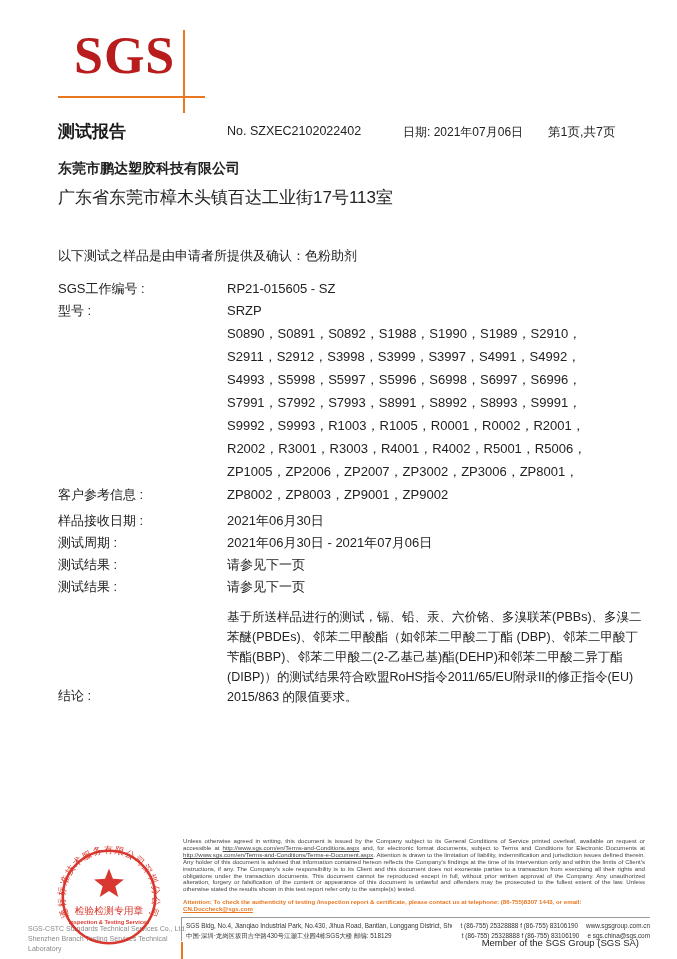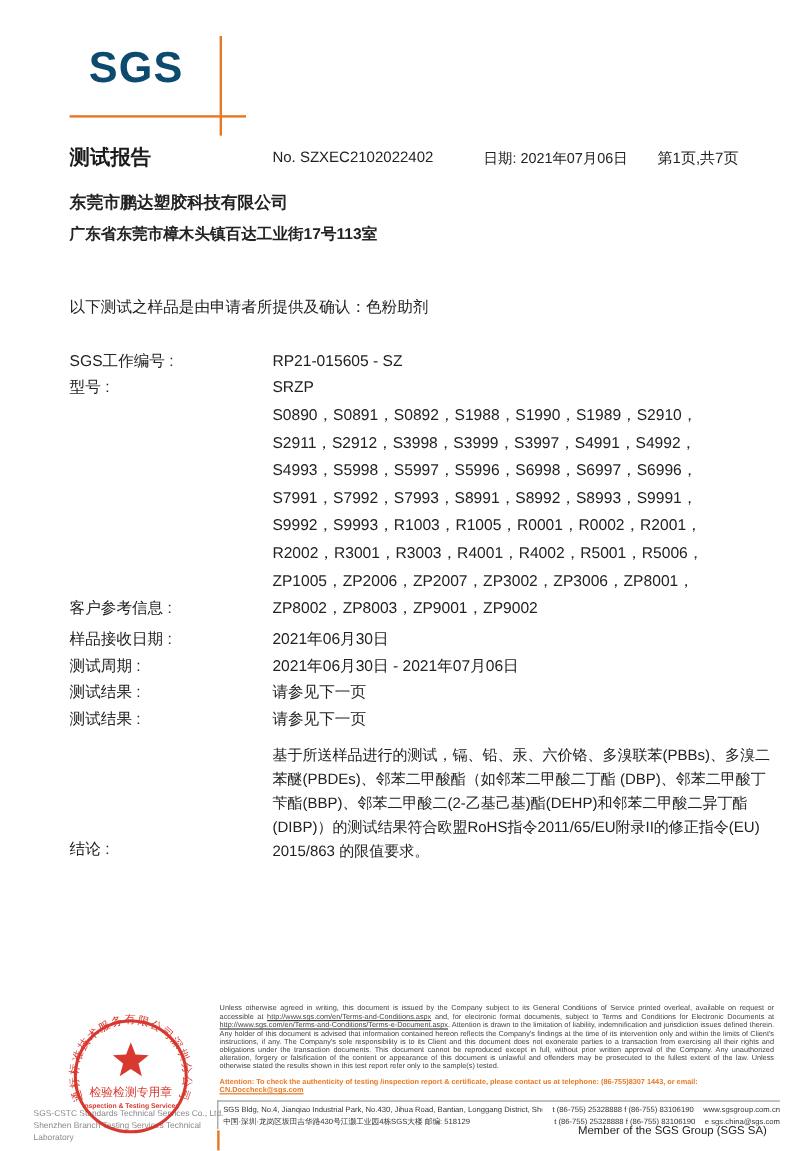--- a/index.html
+++ b/index.html
@@ -3,37 +3,37 @@
 <meta charset="utf-8">
 <title>SGS Test Report</title>
 <style>
   html,body{margin:0;padding:0;background:#ffffff;}
   .page{
     position:relative;width:677px;height:959px;background:#fff;overflow:hidden;
     font-family:"Liberation Sans","DejaVu Sans",sans-serif;color:#222;
   }
   
   .logo{
-    position:absolute;left:74px;top:26px;font-size:36px;line-height:60px;
-    font-weight:700;color:#0c4a6e;letter-spacing:1px;
+    position:absolute;left:74px;top:26px;font-size:52px;line-height:60px;
+    font-weight:700;color:#b91c1c;letter-spacing:1px;font-family:Liberation Serif, serif;
   }
   .crop-v{position:absolute;left:183px;top:30px;width:2px;height:83px;background:#e87722;}
   .crop-h{position:absolute;left:58px;top:96px;width:147px;height:2px;background:#e87722;}
   .title-row{position:absolute;left:58px;top:120px;width:590px;height:24px;}
   .title-row .ttl{position:absolute;left:0;top:0;font-size:17px;font-weight:700;color:#1a1a1a;}
   .title-row .rno{position:absolute;left:169px;top:4px;font-size:12.5px;}
   .title-row .dt{position:absolute;left:345px;top:4px;font-size:12px;}
   .title-row .pg{position:absolute;left:490px;top:4px;font-size:12.5px;}
   
   .client{position:absolute;left:58px;top:160px;width:560px;}
   .client .nm{font-size:14px;font-weight:700;margin-bottom:8px;}
-  .client .ad{font-size:13px;font-weight:700;}
+  .client .ad{font-size:17px;font-weight:400;}
   
   .bodyblk{position:absolute;left:58px;top:246px;width:592px;font-size:13px;}
-  .intro{margin:0 0 24px 0;line-height:20px;}
+  .intro{margin:0 0 12px 0;line-height:20px;}
   .row{display:flex;align-items:flex-end;line-height:22px;}
   .row .lbl{flex:0 0 169px;}
   .row .val{flex:1;}
   .ref .val div{line-height:23px;}
   .gap{margin-top:4px;}
   .conclusion{margin-top:9px;}
   .conclusion .val{line-height:20px;font-size:12.5px;}
   
   .legal{
     position:absolute;left:183px;top:838px;width:462px;

